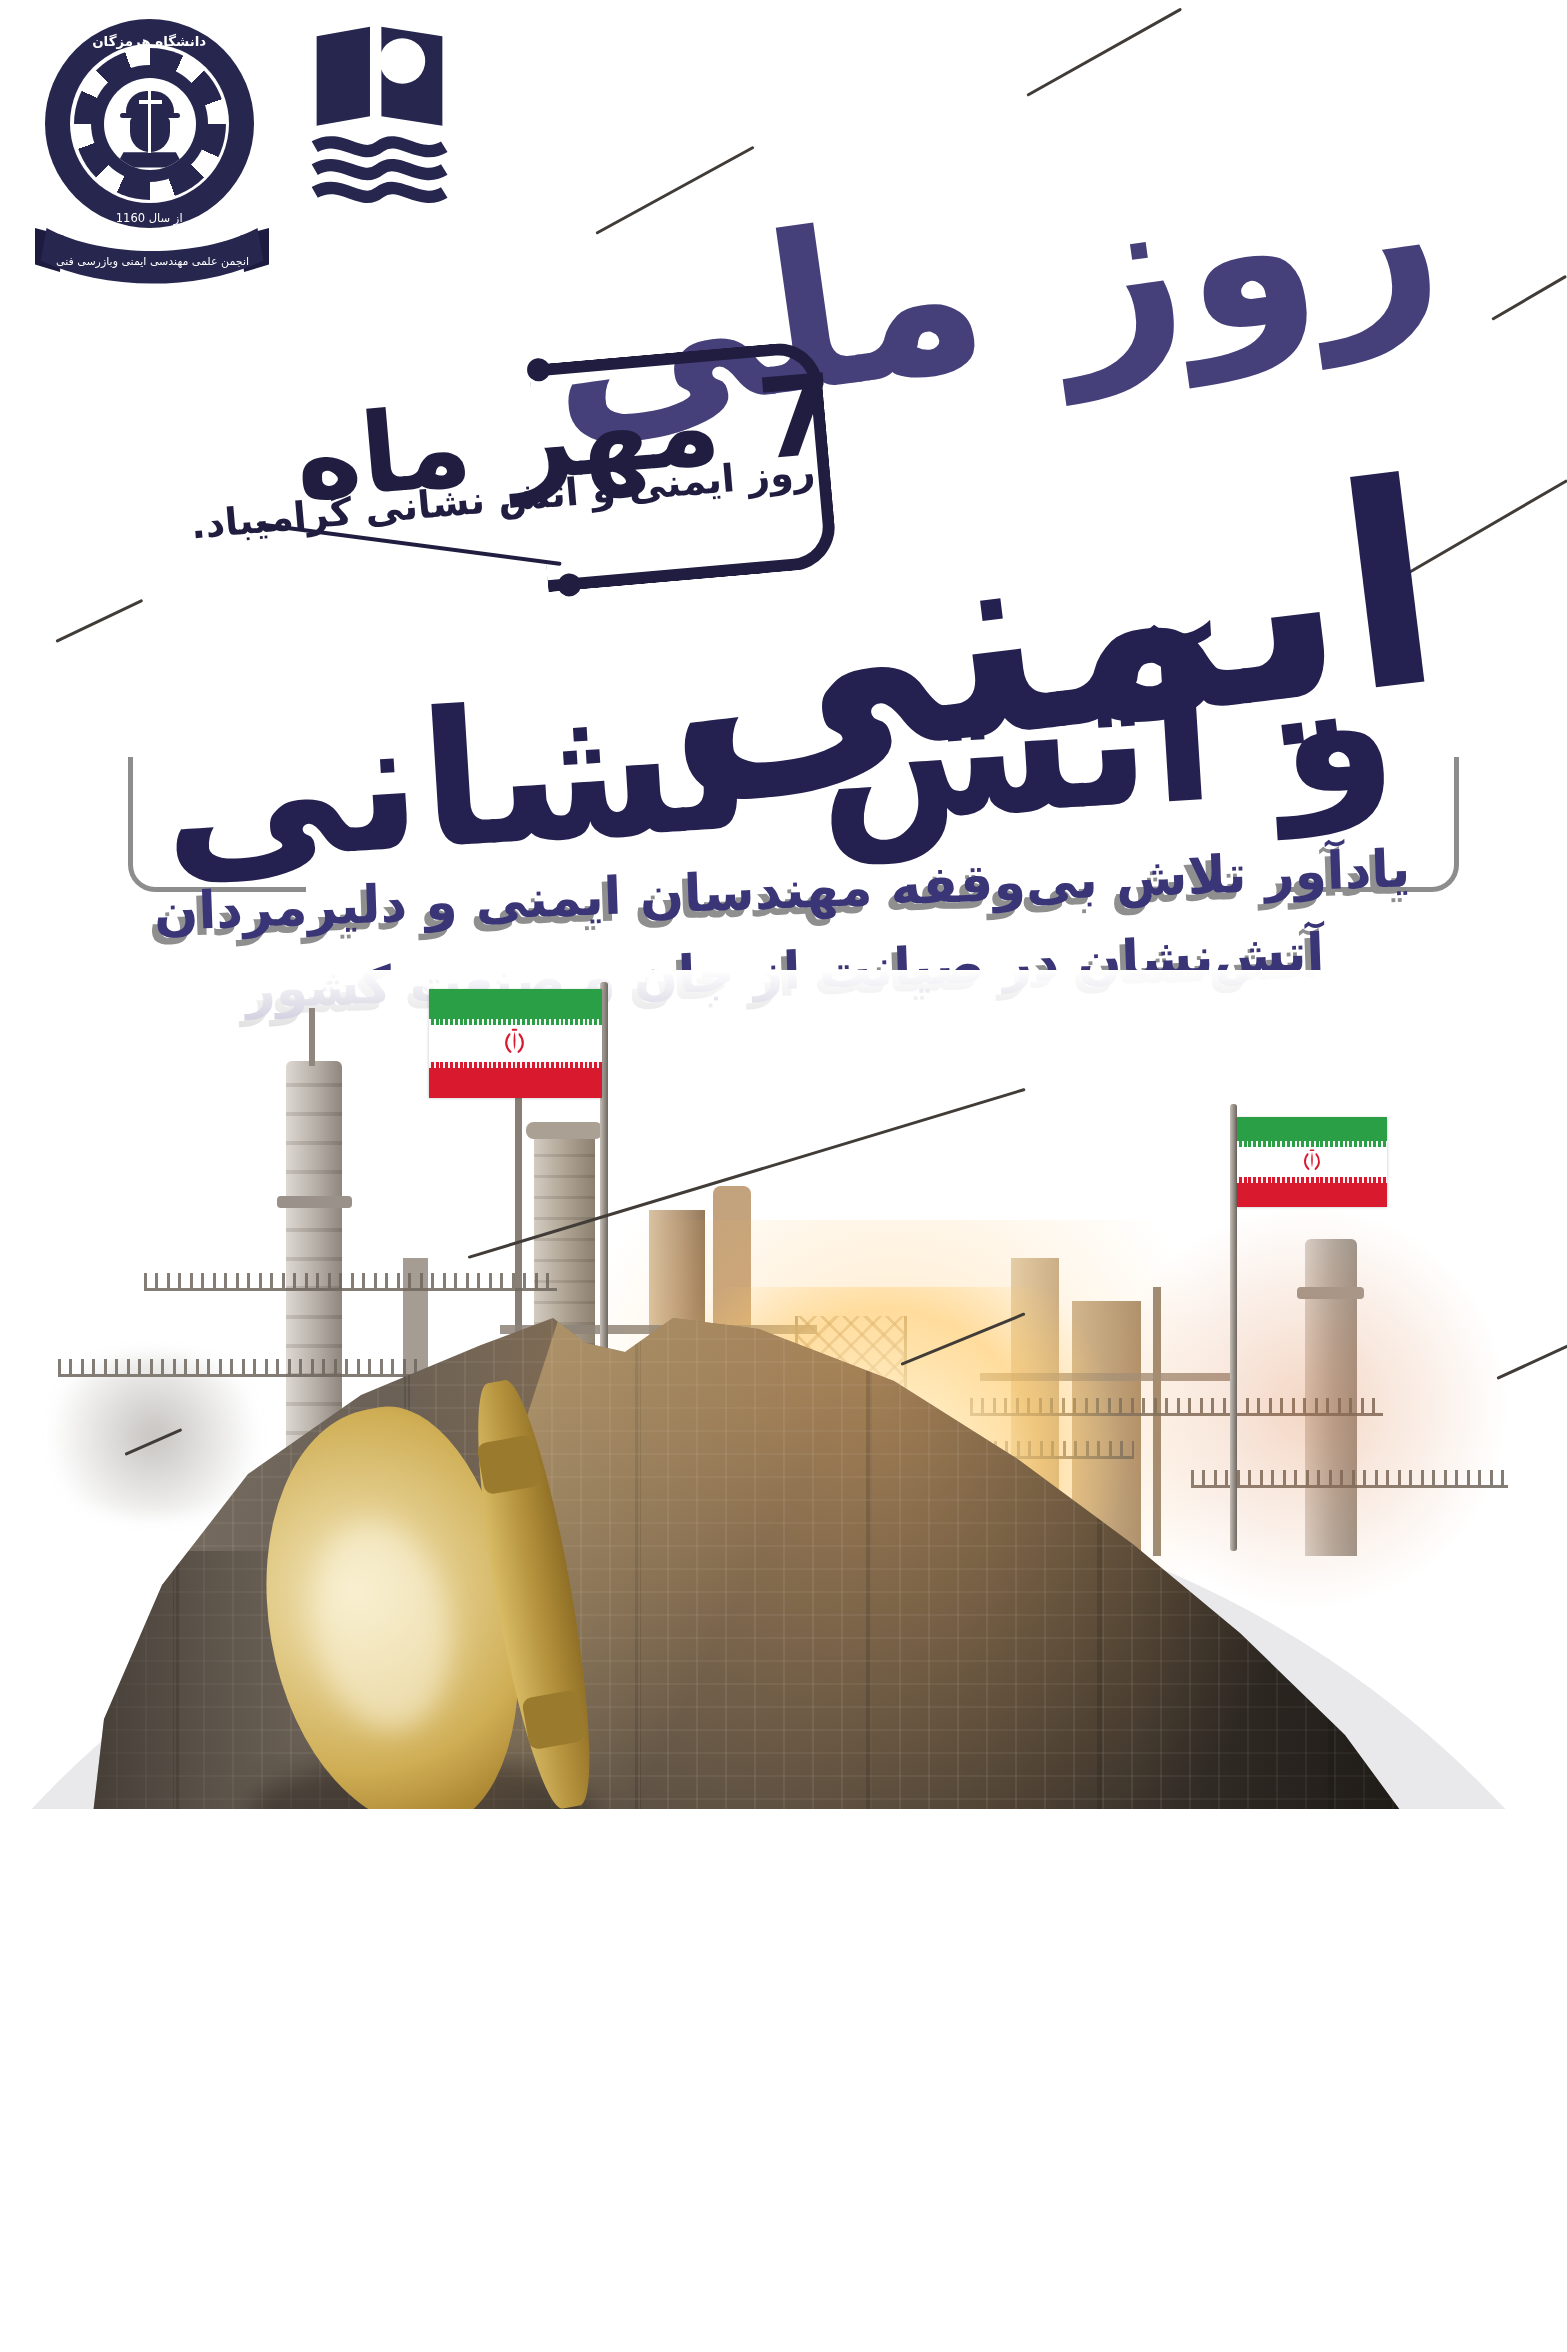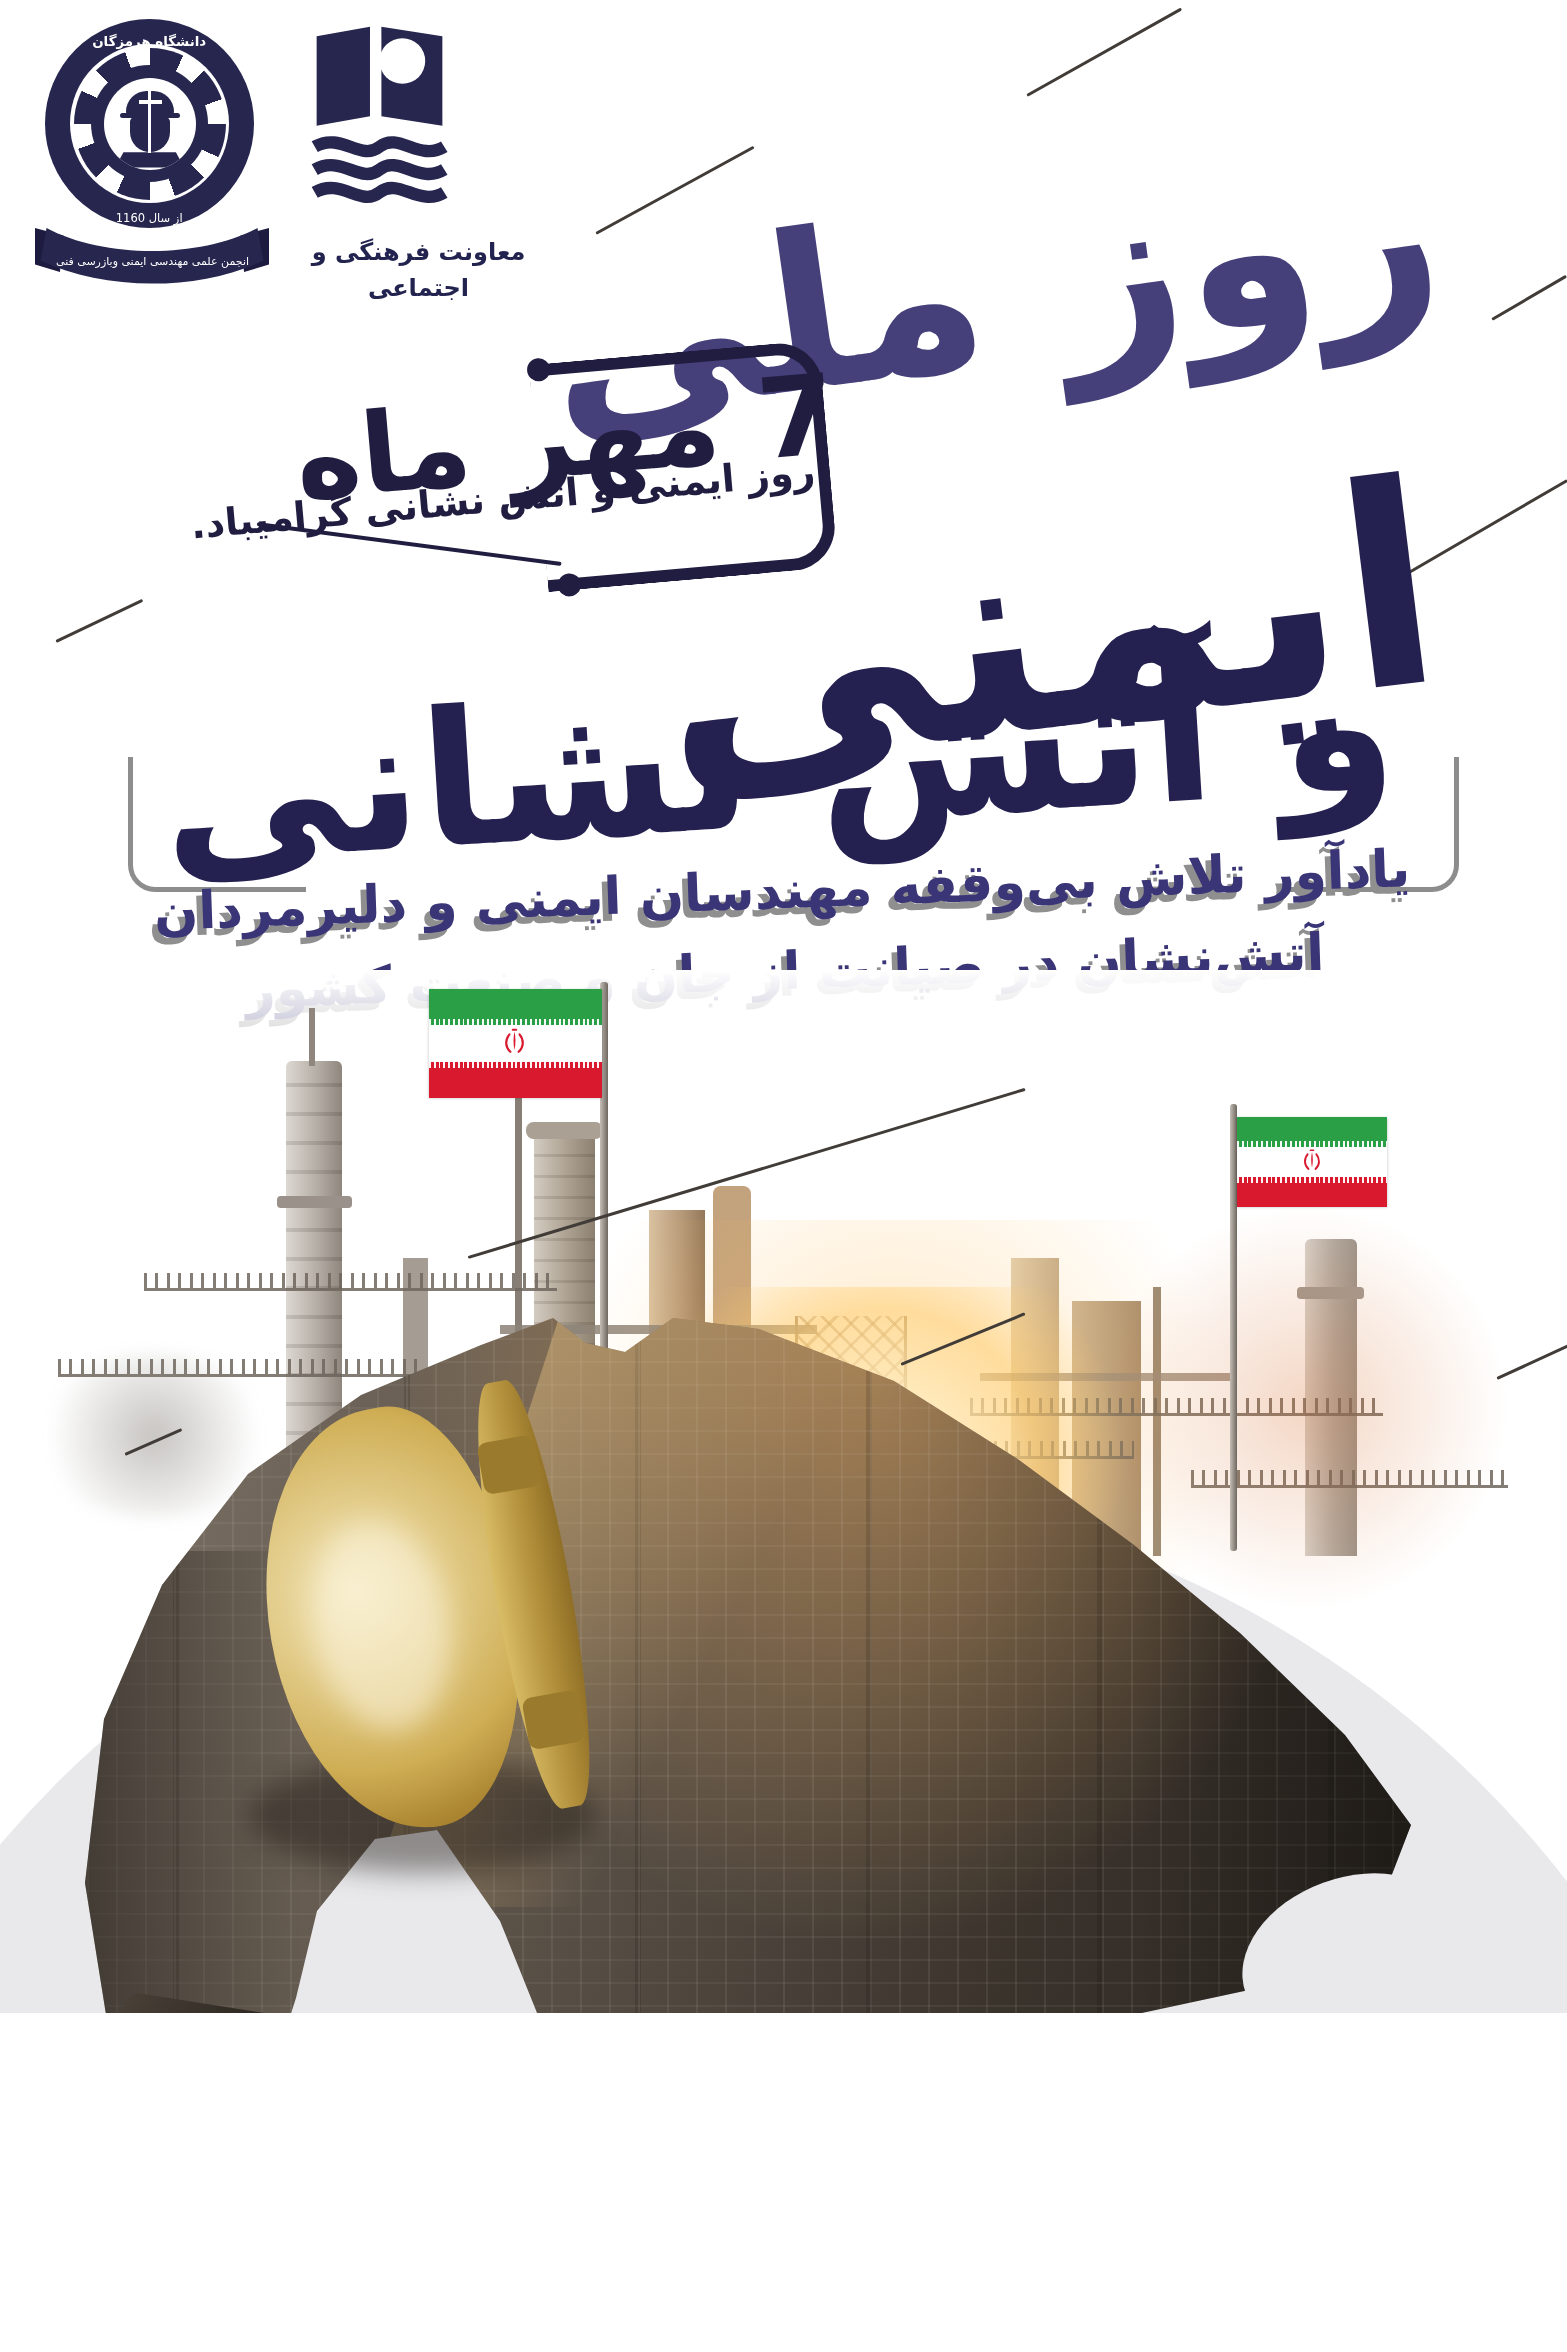--- a/index.html
+++ b/index.html
@@ -1,16 +1,16 @@
 <!DOCTYPE html>
 <html lang="fa"><head>
 <meta charset="utf-8">
 <style>
   html,body{margin:0;padding:0;background:#ffffff;}
-  .poster{position:relative;width:1568px;height:2013px;overflow:hidden;background:#fff;
+  .poster{position:relative;width:1568px;height:1809px;overflow:hidden;background:#fff;
           font-family:"DejaVu Sans","Liberation Sans",sans-serif;}
   .abs{position:absolute;}
   
   .pin{position:absolute;height:2.9px;background:#413c37;transform-origin:left center;border-radius:1.9px;}
   .pin.p1{left:596px;top:232px;width:180px;transform:rotate(-28.7deg);}
   .pin.p2{left:1027px;top:94px;width:177px;transform:rotate(-29.3deg);}
   .pin.p3{left:1492px;top:318px;width:86px;transform:rotate(-30.3deg);}
   .pin.p4{left:1409px;top:571px;width:183px;transform:rotate(-30.2deg);}
   .pin.p5{left:56px;top:640px;width:96px;transform:rotate(-25.5deg);}
   .pin.p6{left:468px;top:1256px;width:582px;transform:rotate(-16.8deg);}
@@ -207,21 +207,20 @@
     <svg viewBox="0 0 160 210" width="183" height="200">
       <path d="M14,16 L70,6 L70,100 L14,110 Z" fill="#26264f"></path>
       <path d="M82,6 L146,16 L146,110 L82,100 Z" fill="#26264f"></path>
       <circle cx="104" cy="42" r="24" fill="#ffffff"></circle>
       <path d="M12,132 C40,116 60,148 80,132 C100,116 122,148 148,132" stroke="#26264f" stroke-width="13" fill="none"></path>
       <path d="M12,156 C40,140 60,172 80,156 C100,140 122,172 148,156" stroke="#26264f" stroke-width="13" fill="none"></path>
       <path d="M12,180 C40,164 60,196 80,180 C100,164 122,196 148,180" stroke="#26264f" stroke-width="13" fill="none"></path>
     </svg>
   </div>
   <div class="abs dept" dir="rtl">
-    <div>معاونت فرهنگی و اجتماعی</div>
   </div>
 
   <h1 class="ttl t1" dir="rtl">روز ملی</h1>
   <h1 class="ttl t2" dir="rtl">ایمنی</h1>
   <h1 class="ttl t3" dir="rtl">و آتش نشانی</h1>
 
   <div class="abs date-bracket"></div>
   <div class="ttl date-line" dir="rtl">
     <span>7</span>
     <span>مهر ماه</span>

